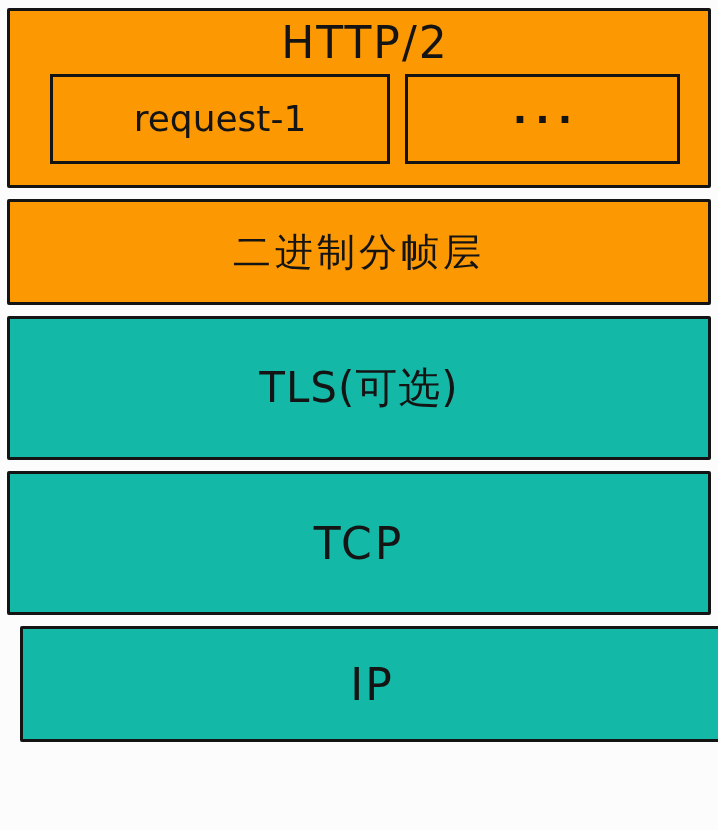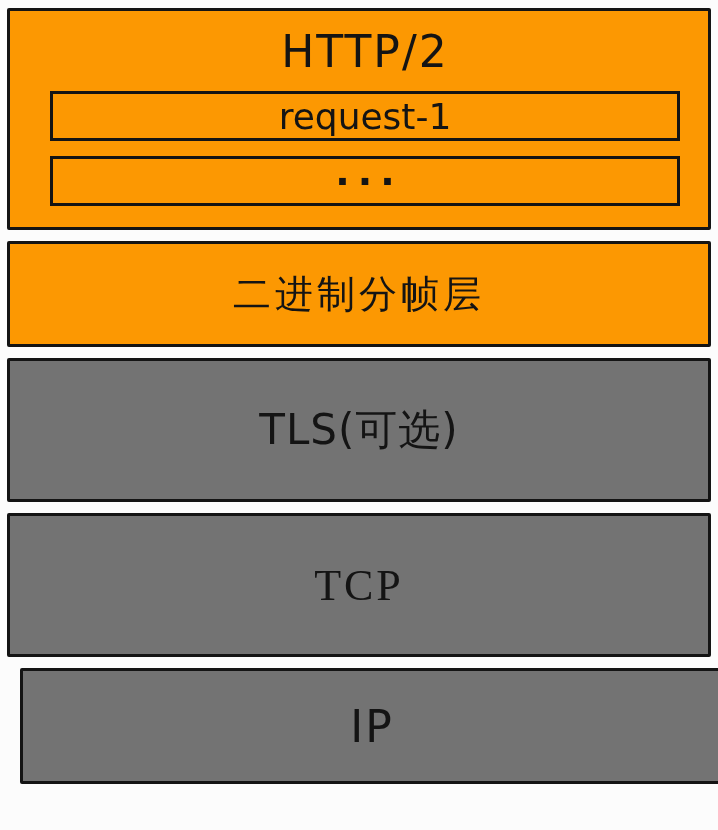--- a/index.html
+++ b/index.html
@@ -24,63 +24,62 @@
     box-sizing: border-box;
     width: 704px;
     border: 3px solid #141414;
     border-radius: 2px;
     margin-bottom: 11px;
     display: flex;
     align-items: center;
     justify-content: center;
   }
   .layer.orange { background: #FC9802; }
-  .layer.blue   { background: #737373; }
+  .layer.blue   { background: #14b8a6; }
 
   .layer-http2 {
-    height: 222px;
+    height: 180px;
     flex-direction: column;
     align-items: stretch;
     justify-content: flex-start;
     padding: 0 28px 21px 40px;
   }
   .http2-title {
     height: 80px;
     display: flex;
     align-items: center;
     justify-content: center;
     font-size: 44px;
     letter-spacing: 2px;
   }
   .request-row {
     display: flex;
     gap: 15px;
     height: 115px;
-    flex-direction: column;
   }
   .request-box {
     box-sizing: border-box;
     border: 3px solid #141414;
     background: #FC9802;
     display: flex;
     align-items: center;
     justify-content: center;
     font-size: 36px;
     flex: 1.28 1 0;
   }
   .request-box.ellipsis {
     flex: 1 1 0;
     font-size: 38px;
     letter-spacing: 8px;
     padding-left: 8px; 
     font-weight: bold;
   }
   .layer-binary { height: 106px; font-size: 38px; letter-spacing: 4px; }
   .layer-tls    { height: 144px; font-size: 42px; letter-spacing: 1px; }
-  .layer-tcp    { height: 144px; font-size: 44px; letter-spacing: 3px; font-family: Liberation Serif, serif; }
+  .layer-tcp    { height: 144px; font-size: 44px; letter-spacing: 3px; }
   .layer-ip     { height: 116px; font-size: 44px; letter-spacing: 2px; margin-bottom: 0; margin-left: 13px; }
 </style>
 </head>
 <body>
 
 <div class="stack">
 
   <div class="layer orange layer-http2">
     <div class="http2-title">HTTP/2</div>
     <div class="request-row">

